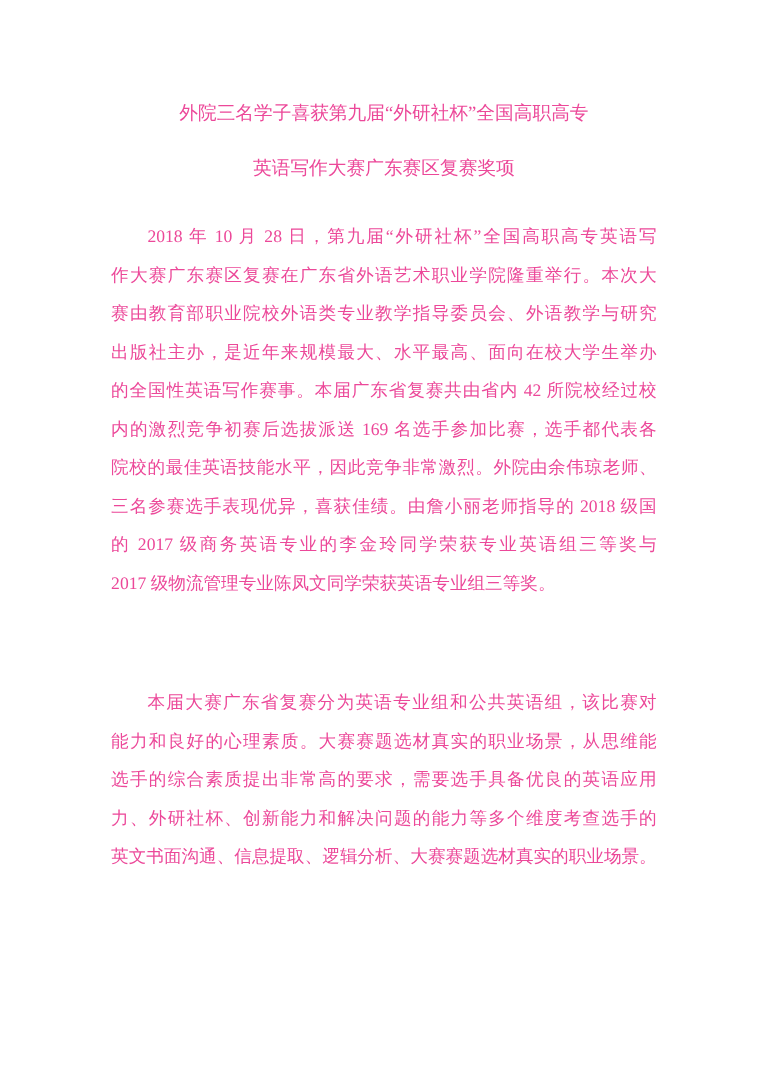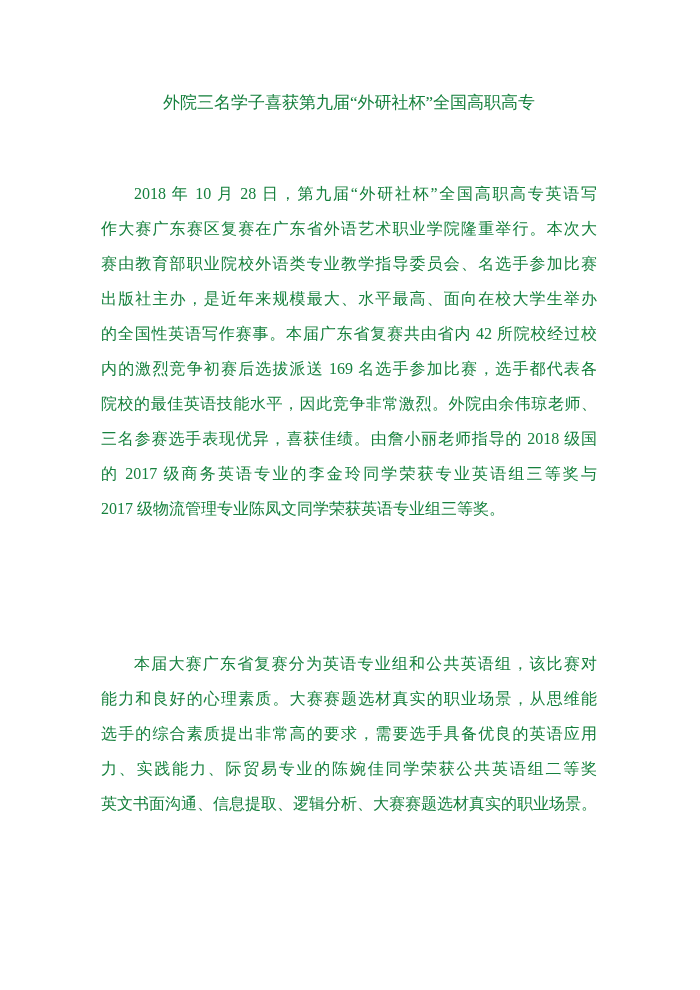--- a/index.html
+++ b/index.html
@@ -33,60 +33,61 @@
     line-height: 50px;
     white-space: nowrap;
     overflow: hidden;
   }
   .para {
     position: absolute;
     left: 101px;
     width: 496px;
     font-size: 16px;
   }
-  .para-1 { top: 176px; }
-  .para-2 { top: 646px; font-family: Liberation Serif, serif; }
+  .para-1 { top: 198px; }
+  .para-2 { top: 622px; font-family: Liberation Serif, serif; }
   .line {
     height: 35px;
     line-height: 35px;
     overflow: hidden;
     text-align: justify;
     text-align-last: justify;
   }
   .line.last {
     text-align: center;
     text-align-last: left;
   }
   .line.first {
     text-indent: 33px;
   }
 </style>
 </head>
 <body>
 
-<div class="page" style="background: rgb(255, 255, 255); color: #15803d;">
+<div class="page" style="background: rgb(255, 255, 255); color: #ec4899;">
 
   <div class="title-block">
     <div class="title-line">外院三名学子喜获第九届“外研社杯”全国高职高专</div>
+    <div class="title-line">英语写作大赛广东赛区复赛奖项</div>
   </div>
 
   <div class="para para-1">
     <div class="line first">2018 年 10 月 28 日，第九届“外研社杯”全国高职高专英语写</div>
     <div class="line">作大赛广东赛区复赛在广东省外语艺术职业学院隆重举行。本次大</div>
-    <div class="line">赛由教育部职业院校外语类专业教学指导委员会、名选手参加比赛</div>
+    <div class="line">赛由教育部职业院校外语类专业教学指导委员会、外语教学与研究</div>
     <div class="line">出版社主办，是近年来规模最大、水平最高、面向在校大学生举办</div>
     <div class="line">的全国性英语写作赛事。本届广东省复赛共由省内 42 所院校经过校</div>
     <div class="line">内的激烈竞争初赛后选拔派送 169 名选手参加比赛，选手都代表各</div>
     <div class="line">院校的最佳英语技能水平，因此竞争非常激烈。外院由余伟琼老师、</div>
     <div class="line">三名参赛选手表现优异，喜获佳绩。由詹小丽老师指导的 2018 级国</div>
     <div class="line">的 2017 级商务英语专业的李金玲同学荣获专业英语组三等奖与</div>
     <div class="line last">2017 级物流管理专业陈凤文同学荣获英语专业组三等奖。</div>
   </div>
 
   <div class="para para-2">
     <div class="line first">本届大赛广东省复赛分为英语专业组和公共英语组，该比赛对</div>
     <div class="line">能力和良好的心理素质。大赛赛题选材真实的职业场景，从思维能</div>
     <div class="line">选手的综合素质提出非常高的要求，需要选手具备优良的英语应用</div>
-    <div class="line">力、实践能力、际贸易专业的陈婉佳同学荣获公共英语组二等奖</div>
+    <div class="line">力、外研社杯、创新能力和解决问题的能力等多个维度考查选手的</div>
     <div class="line last">英文书面沟通、信息提取、逻辑分析、大赛赛题选材真实的职业场景。</div>
   </div>
 
 </div>
 
 </body></html>

